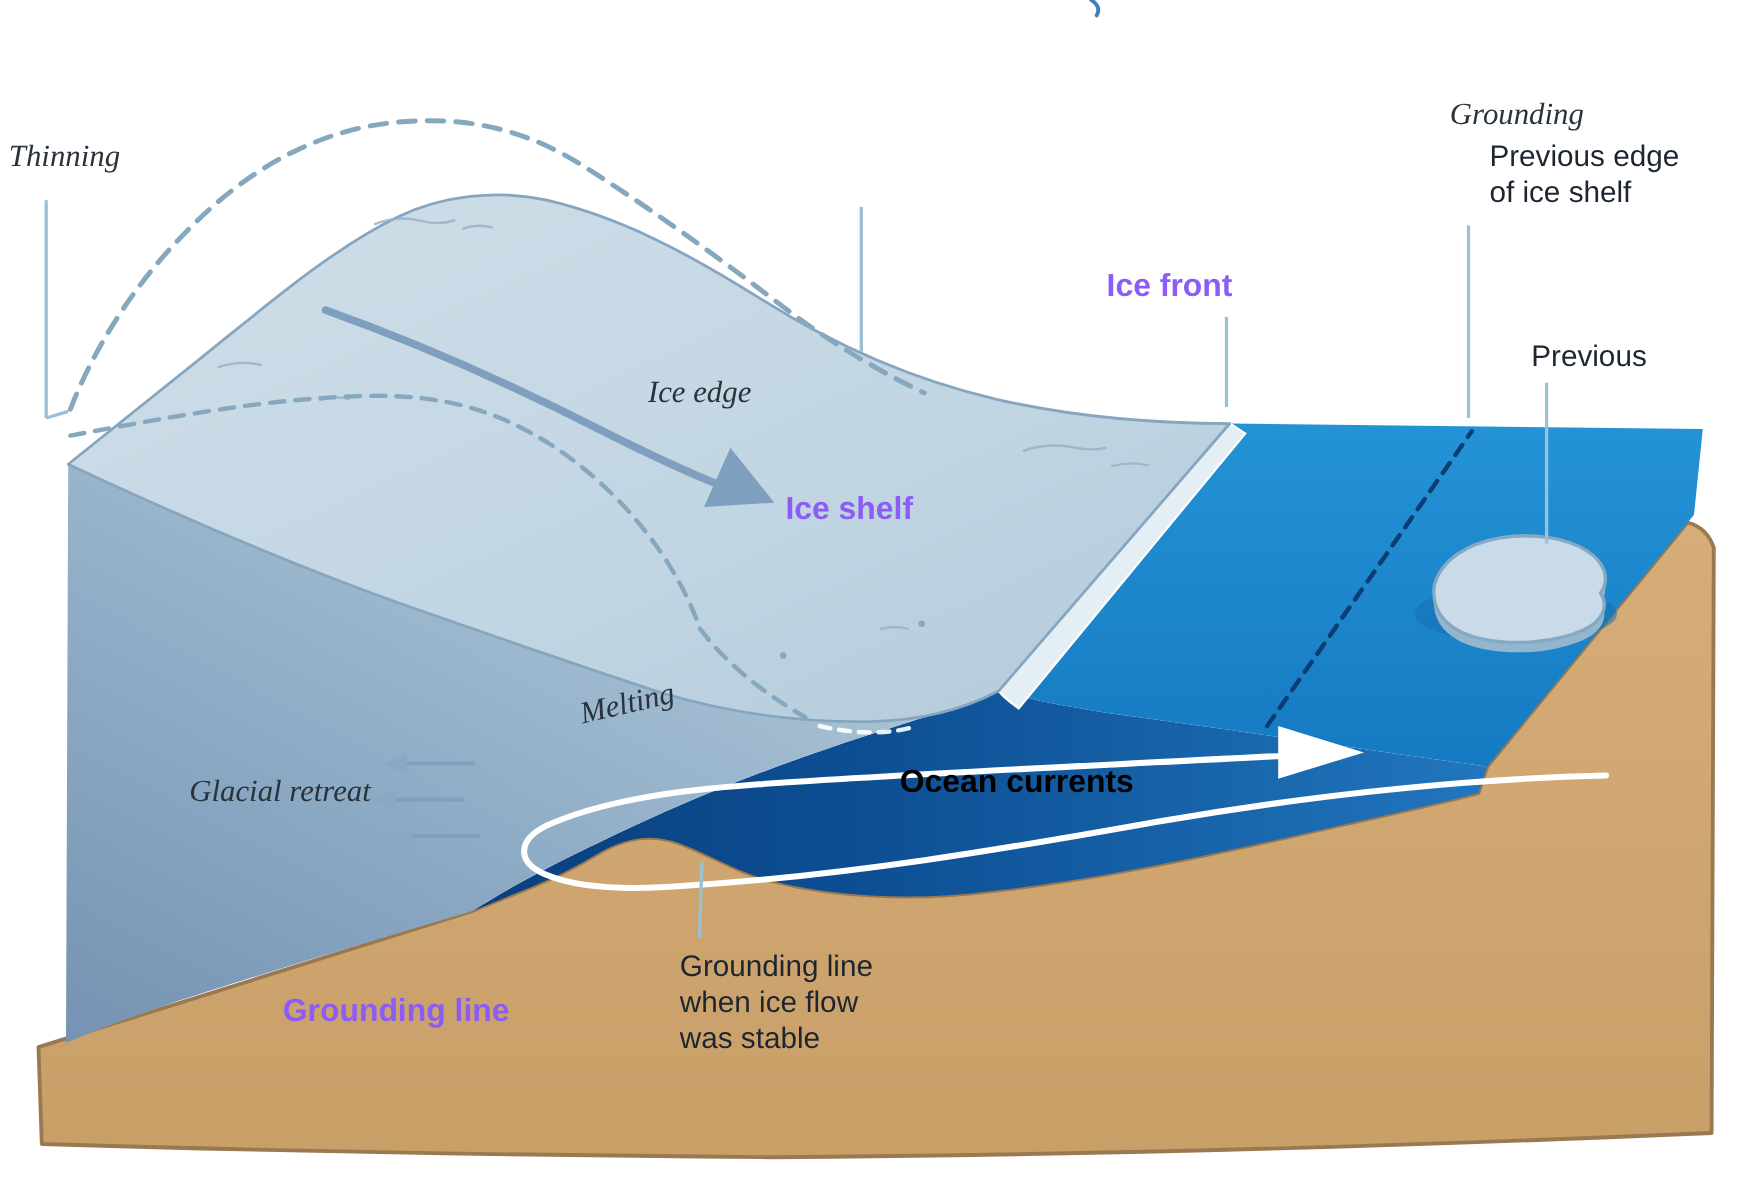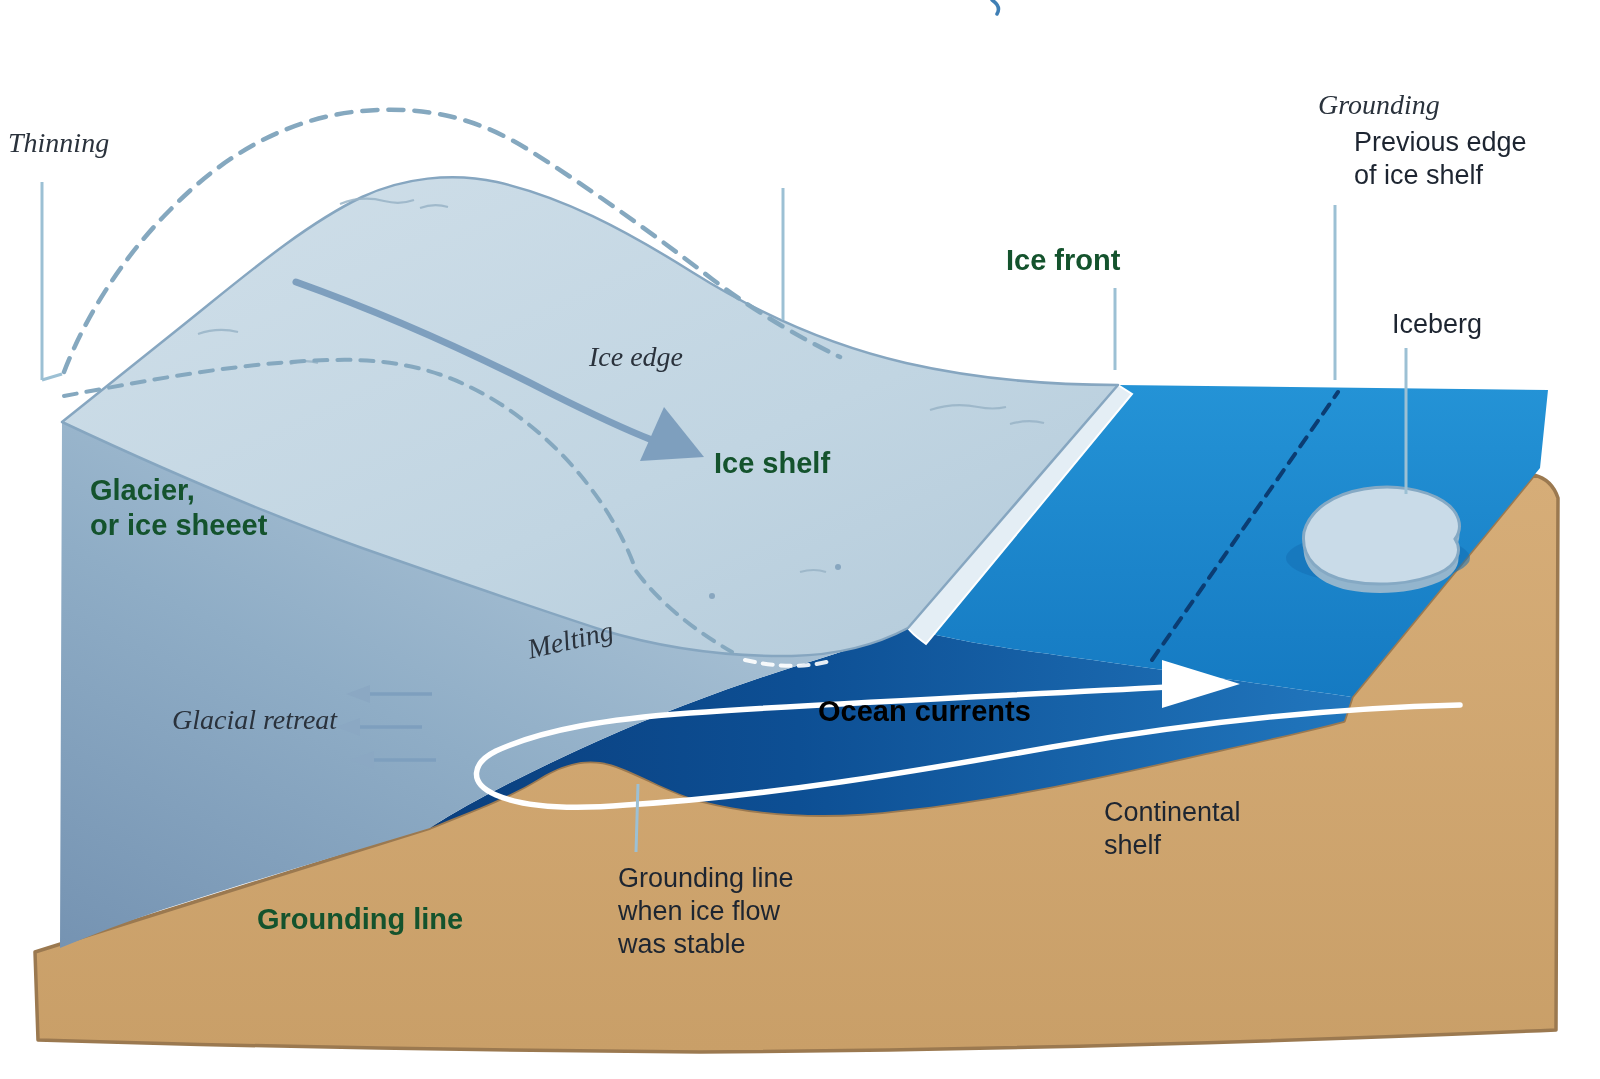--- a/index.html
+++ b/index.html
@@ -1,20 +1,20 @@
 <!DOCTYPE html>
 <html><head>
 <meta charset="utf-8">
 <style>
   html,body{margin:0;padding:0;background:#ffffff;}
   .stage{position:relative;width:1600px;height:1079px;background:#ffffff;overflow:hidden;
          font-family:"Liberation Sans",sans-serif;}
   .stage svg{position:absolute;left:0;top:0;}
   .label{position:absolute;color:#1d2531;font-size:27px;line-height:1.22;white-space:pre-line;}
-  .label.bold{font-weight:700;font-size:29px;color:#14532d;}
+  .label.bold{font-weight:700;font-size:29px;color:#8b5cf6;}
   .label.italic{font-family:"Liberation Serif",serif;font-style:italic;font-size:28px;color:#2a323c;}
   .label.white{color:#000000;}
   .label.melting{transform:rotate(-13deg);transform-origin:left center;}
   .watermark{position:absolute;left:1076px;top:958px;font-size:40px;font-weight:700;
              color:#ffffff;letter-spacing:1px;white-space:nowrap;}
   .watermark .dim{opacity:.8;}
 </style>
 </head>
 <body>
 
@@ -153,29 +153,25 @@
     </g>
 
     <path d="M 992 0 C 998 4 1000 9 997 14" fill="none" stroke="#3f7fb5" stroke-width="3.5" stroke-linecap="round"></path>
   </svg>
 
   <div class="label italic" style="left:8px;top:126px">Thinning</div>
   <div class="label italic" style="left:1318px;top:88px">Grounding</div>
   <div class="label" style="left:1354px;top:126px">Previous edge
 of ice shelf</div>
   <div class="label bold" style="left:1006px;top:243px">Ice front</div>
-  <div class="label" style="left:1392px;top:308px">Iceberg</div>
+  <div class="label" style="left:1392px;top:308px">Previous</div>
   <div class="label italic" style="left:589px;top:340px">Ice edge</div>
   <div class="label bold" style="left:714px;top:446px">Ice shelf</div>
-  <div class="label bold" style="left:90px;top:473px">Glacier,
-or ice sheeet</div>
   <div class="label italic melting" style="left:528px;top:633px">Melting</div>
   <div class="label italic" style="left:172px;top:703px">Glacial retreat</div>
   <div class="label bold white" style="left:818px;top:694px">Ocean currents</div>
-  <div class="label" style="left:1104px;top:796px">Continental
-shelf</div>
   <div class="label bold" style="left:257px;top:902px">Grounding line</div>
   <div class="label" style="left:618px;top:862px">Grounding line
 when ice flow
 was stable</div>
 
 
 </div>
 
 </body></html>

